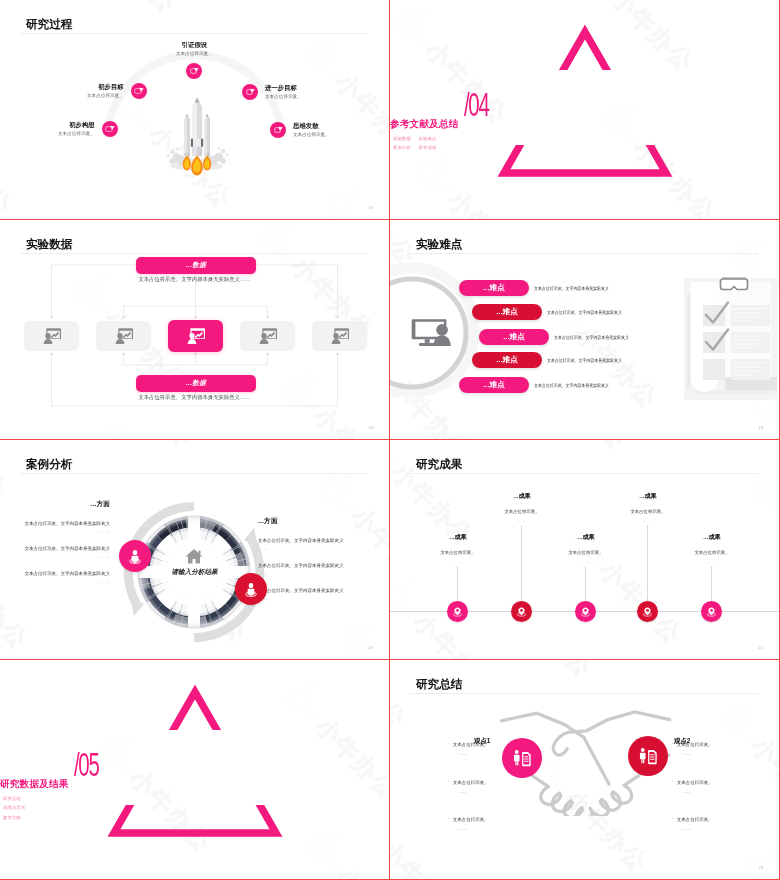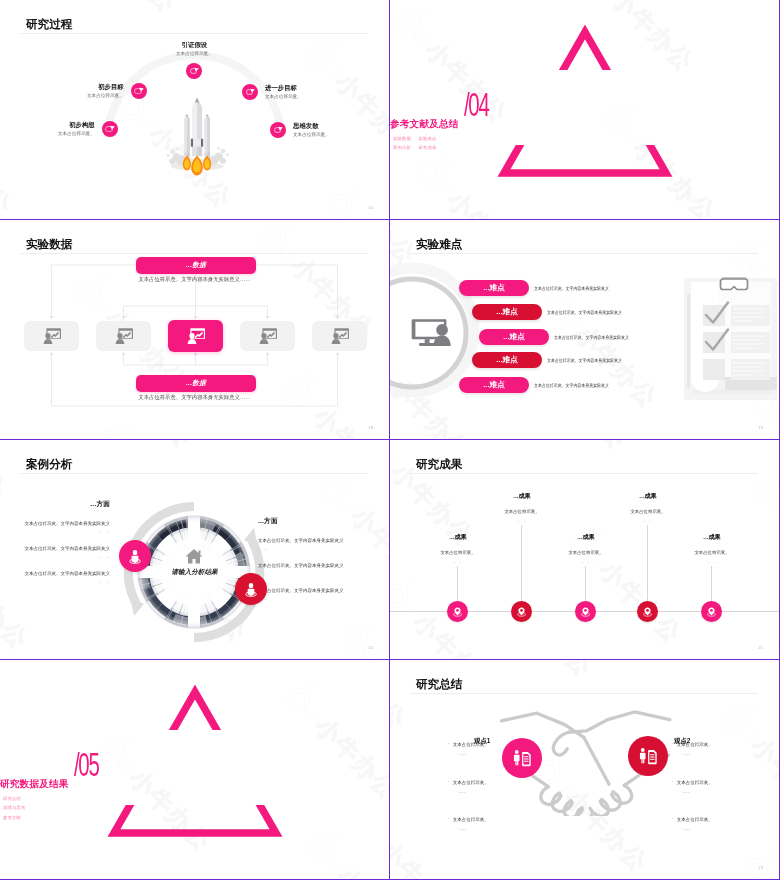--- a/index.html
+++ b/index.html
@@ -1,18 +1,18 @@
 <!DOCTYPE html>
 <html><head>
 <meta charset="utf-8">
 <style>
   html,body{margin:0;padding:0;}
   body{width:780px;height:880px;background:#ffffff;
        font-family:"Liberation Sans",sans-serif;overflow:hidden;}
-  #grid{position:relative;width:780px;height:880px;background:#6d28d9;}
+  #grid{position:relative;width:780px;height:880px;background:#ef4444;}
   .slide{position:absolute;width:389px;height:219px;background:#fff;overflow:hidden;}
   .s1{left:0;top:0}   .s2{left:390px;top:0}
   .s3{left:0;top:220px} .s4{left:390px;top:220px}
   .s5{left:0;top:440px} .s6{left:390px;top:440px}
   .s7{left:0;top:660px} .s8{left:390px;top:660px}
   .title{position:absolute;left:26px;top:18px;font-size:11.6px;font-weight:bold;color:#131313;letter-spacing:0px;z-index:4;line-height:1}
   .rule{position:absolute;left:20px;top:33px;width:348px;height:1px;background:#eeeef0;z-index:1}
   .pg{position:absolute;right:16px;bottom:9px;font-size:4.2px;color:#bbb;z-index:4}
 
   

